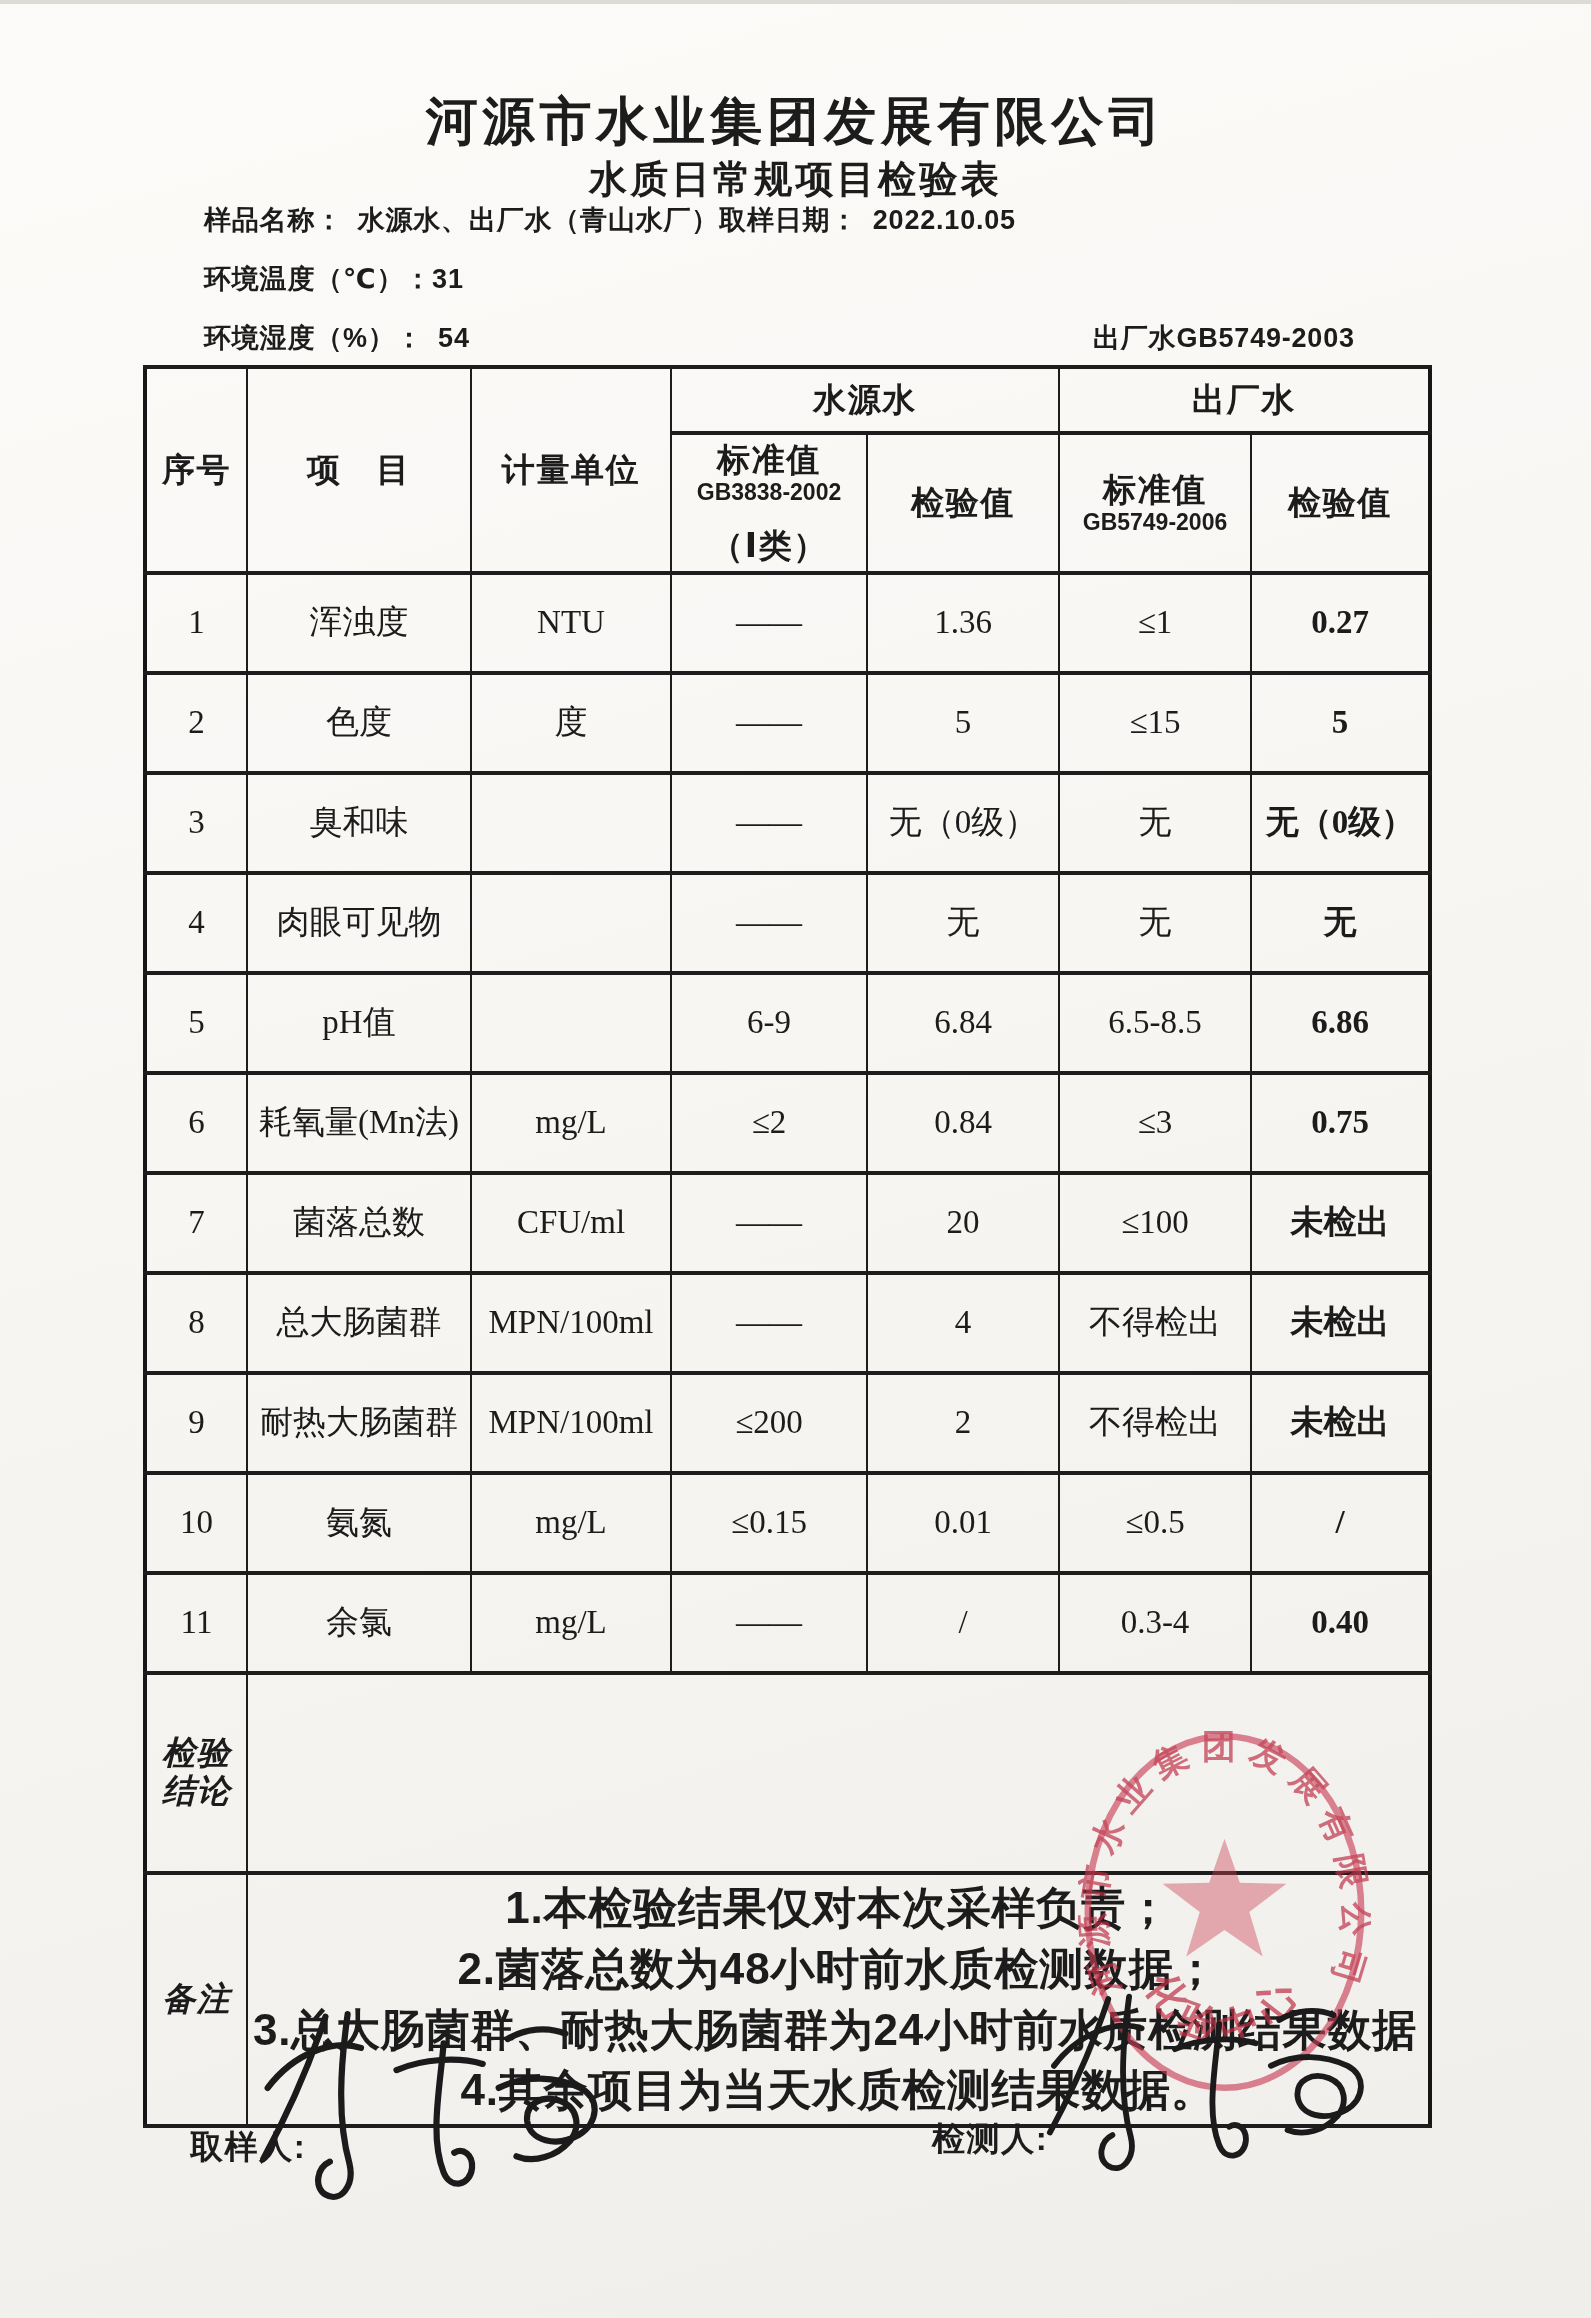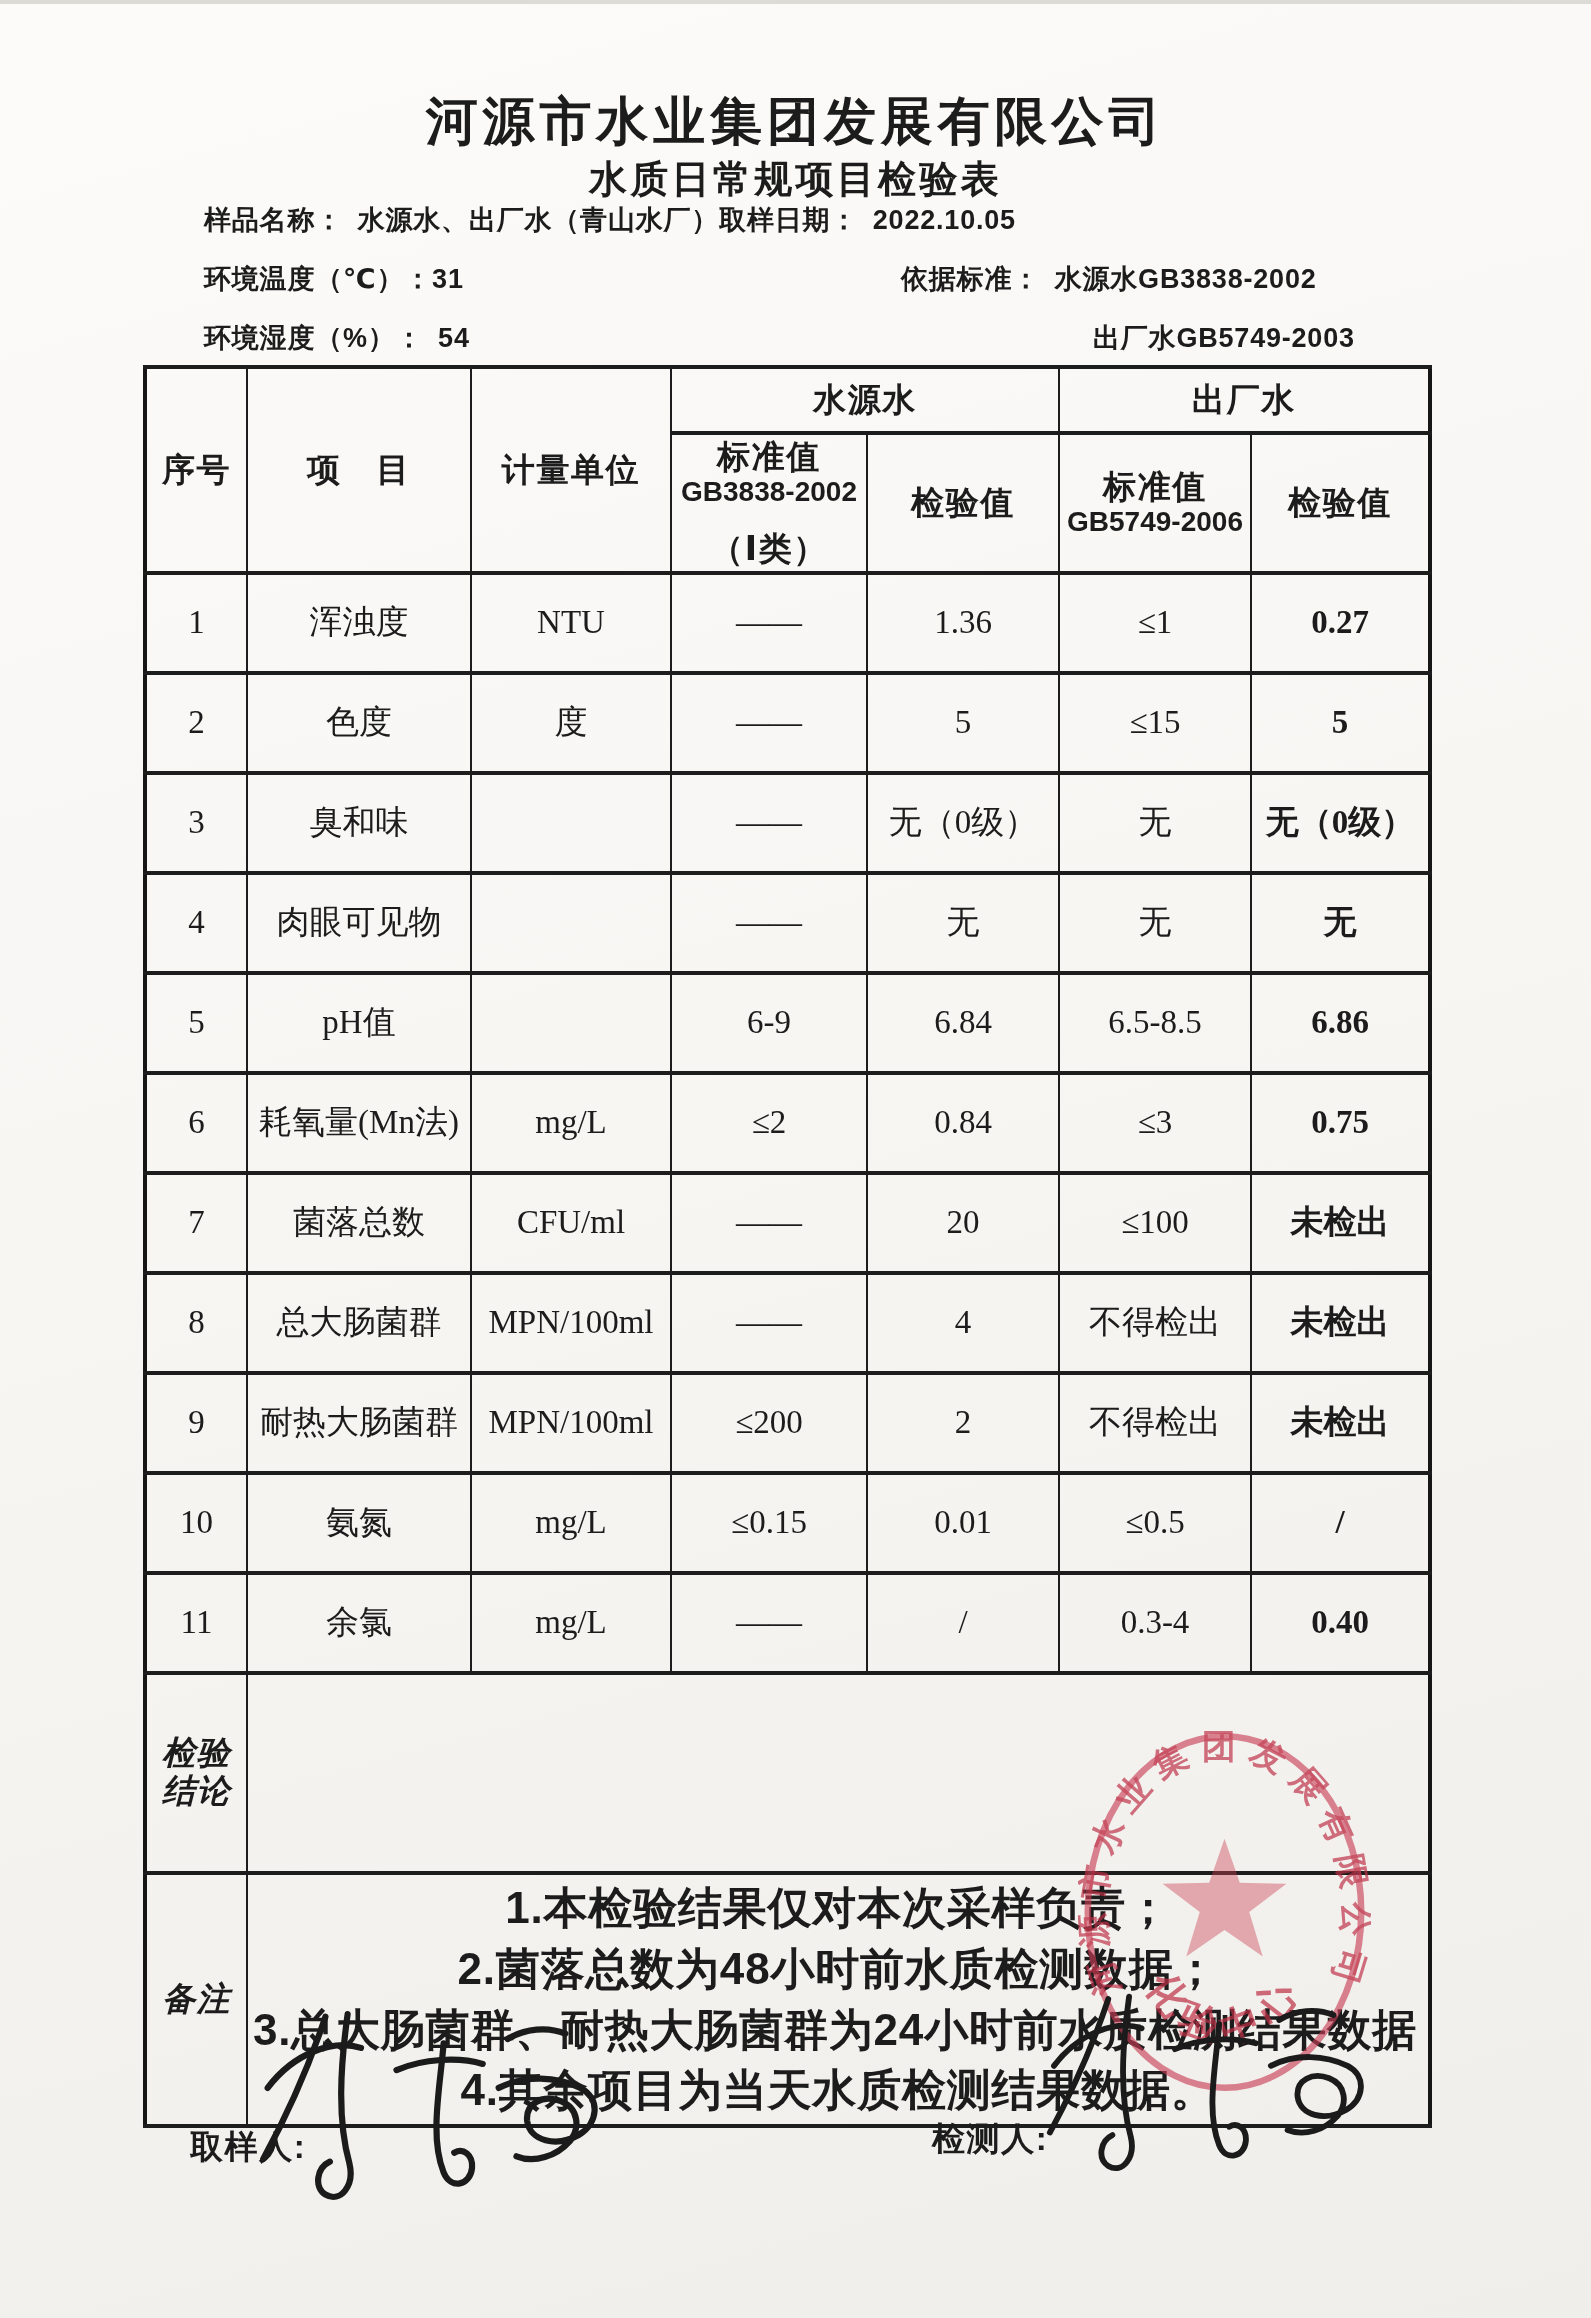--- a/index.html
+++ b/index.html
@@ -31,21 +31,21 @@
     border:2.4px solid #1d1d1d;border-top-width:4.1px;border-bottom-width:4.1px;
     vertical-align:middle;text-align:center;
     font-family:"Liberation Serif","DejaVu Serif",serif;
     font-size:33px;line-height:1.15;padding:3.3px 4.9px;
     overflow:hidden;
   }
   table.report td.hd{
     font-family:"Liberation Sans","DejaVu Sans",sans-serif;
     font-weight:700;letter-spacing:1.6px;
   }
-  .std-sub{font-size:28px;letter-spacing:0;}
+  .std-sub{font-size:23px;letter-spacing:0;}
   .std-class{margin-top:21px;}
   td.c-item{text-align:left;padding-left:11.4px;}
   td.c-val2{font-weight:700;}
   td.label-cell{
     font-family:"Liberation Sans","DejaVu Sans",sans-serif;
     font-weight:700;letter-spacing:1.6px;word-break:break-all;padding:4.9px 14.7px;font-style:italic;
   }
   td.remarks-cell{text-align:left;vertical-align:middle;padding:8.2px 6.5px 8.2px 13px;}
   .remark-line{
     font-family:"Liberation Sans","DejaVu Sans",sans-serif;
@@ -67,23 +67,20 @@
 
   <h1 class="title">河源市水业集团发展有限公司</h1>
   <h2 class="subtitle">水质日常规项目检验表</h2>
 
   <div class="info-line" style="left:204px;top:198px;">
     <span>样品名称：</span><span class="gap"></span><span>水源水、出厂水（青山水厂）</span><span>取样日期：</span><span class="gap"></span><span>2022.10.05</span>
   </div>
 
   <div class="info-line" style="left:204px;top:257px;">
     <span>环境温度（℃）：</span><span>31</span>
-  </div>
-  <div class="info-line" style="left:901px;top:257px;">
-    <span>依据标准：</span><span class="gap"></span><span>水源水GB3838-2002</span>
   </div>
 
   <div class="info-line" style="left:204px;top:316px;">
     <span>环境湿度（%）：</span><span class="gap"></span><span>54</span>
   </div>
   <div class="info-line" style="left:1093px;top:316px;">
     <span>出厂水GB5749-2003</span>
   </div>
 
   <table class="report">

